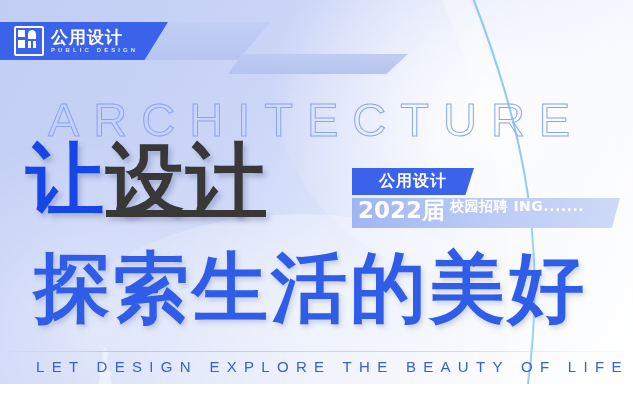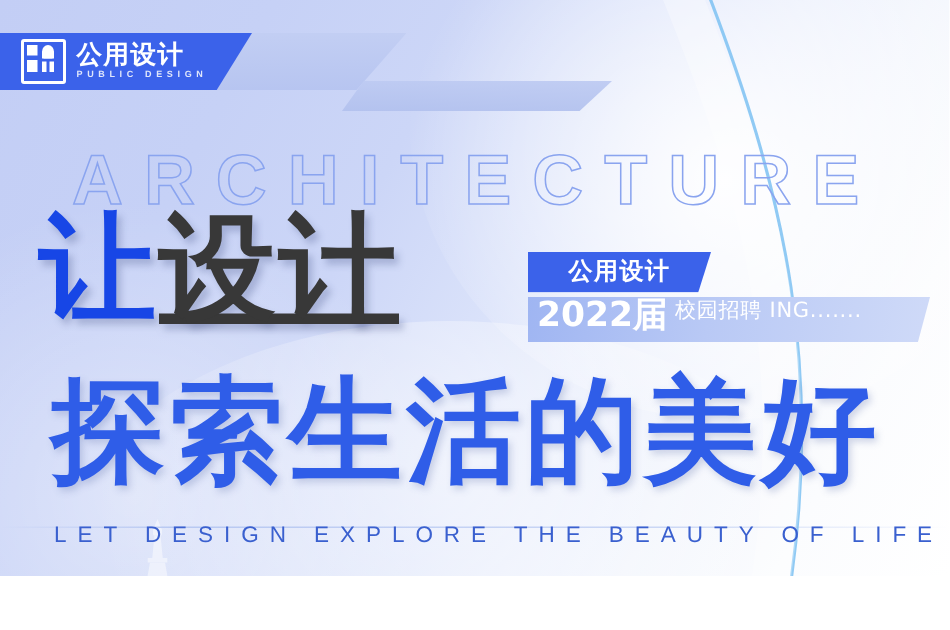--- a/index.html
+++ b/index.html
@@ -75,21 +75,21 @@
   .ribbon-2{
     position:absolute;left:228px;top:54px;width:180px;height:20px;
     background:linear-gradient(180deg,#bdcaf2,#b2c1ee);
     clip-path:polygon(8% 0, 100% 0, 88% 100%, 0 100%);
     opacity:.92;z-index:5;
   }
 
   
   .arch-word{
     position:absolute;left:48px;top:96px;
-    font-size:47px;font-weight:bold;
+    font-size:47px;font-weight:normal;
     letter-spacing:14px;
     line-height:48px;
     color:transparent;
     -webkit-text-stroke:1px #8aa4ef;
     white-space:nowrap;
     z-index:3;
     font-family:"Liberation Sans",sans-serif;
   }
 
   
@@ -126,41 +126,41 @@
     background:linear-gradient(100deg,#9fb5f2 0%,#b9c9f5 45%,#cfdaf8 100%);
     clip-path:polygon(0 0, 100% 0, 97% 100%, 0 100%);
     display:flex;align-items:flex-start;
     padding-left:6px;box-sizing:border-box;
   }
   .badge-year{
     color:#fff;font-size:23px;font-weight:bold;line-height:24px;
     letter-spacing:0px;font-family:"DejaVu Sans",sans-serif;
   }
   .badge-sub{
-    color:#fff;font-size:14px;font-weight:normal;margin-left:5px;
+    color:#fff;font-size:14px;font-weight:bold;margin-left:5px;
     letter-spacing:.5px;font-family:"DejaVu Sans",sans-serif;
     white-space:nowrap;
   }
 
   
   .head2{
     position:absolute;left:34px;top:248px;
     font-size:76px;line-height:80px;font-weight:bold;
     letter-spacing:3px;
     color:#2f5de8;
     text-shadow:2px 3px 5px rgba(80,100,165,.25);
     z-index:8;
     font-family:Liberation Serif, serif;
     white-space:nowrap;
     text-align:center;
   }
 
   
   .tagline{
-    position:absolute;left:36px;top:348px;
+    position:absolute;left:36px;top:358px;
     font-size:15px;font-weight:normal;
     letter-spacing:7.3px;
     color:#3a60cf;
     z-index:8;
     white-space:nowrap;
     font-family:"Liberation Sans",sans-serif;
     text-align:center;
   }
 
   

